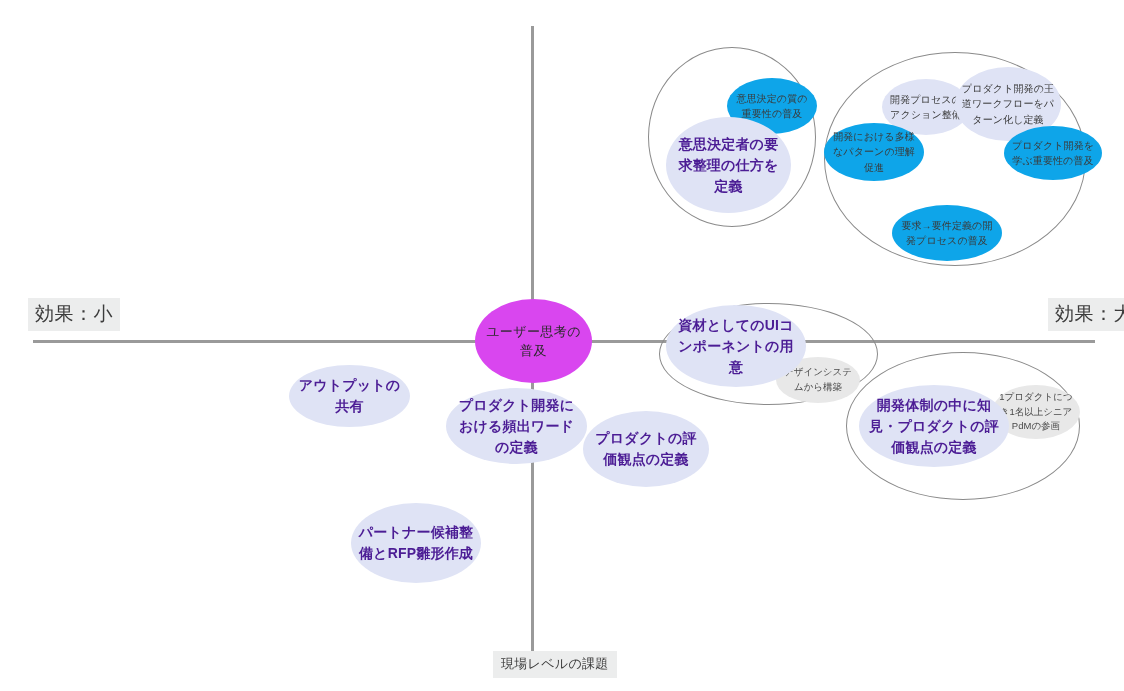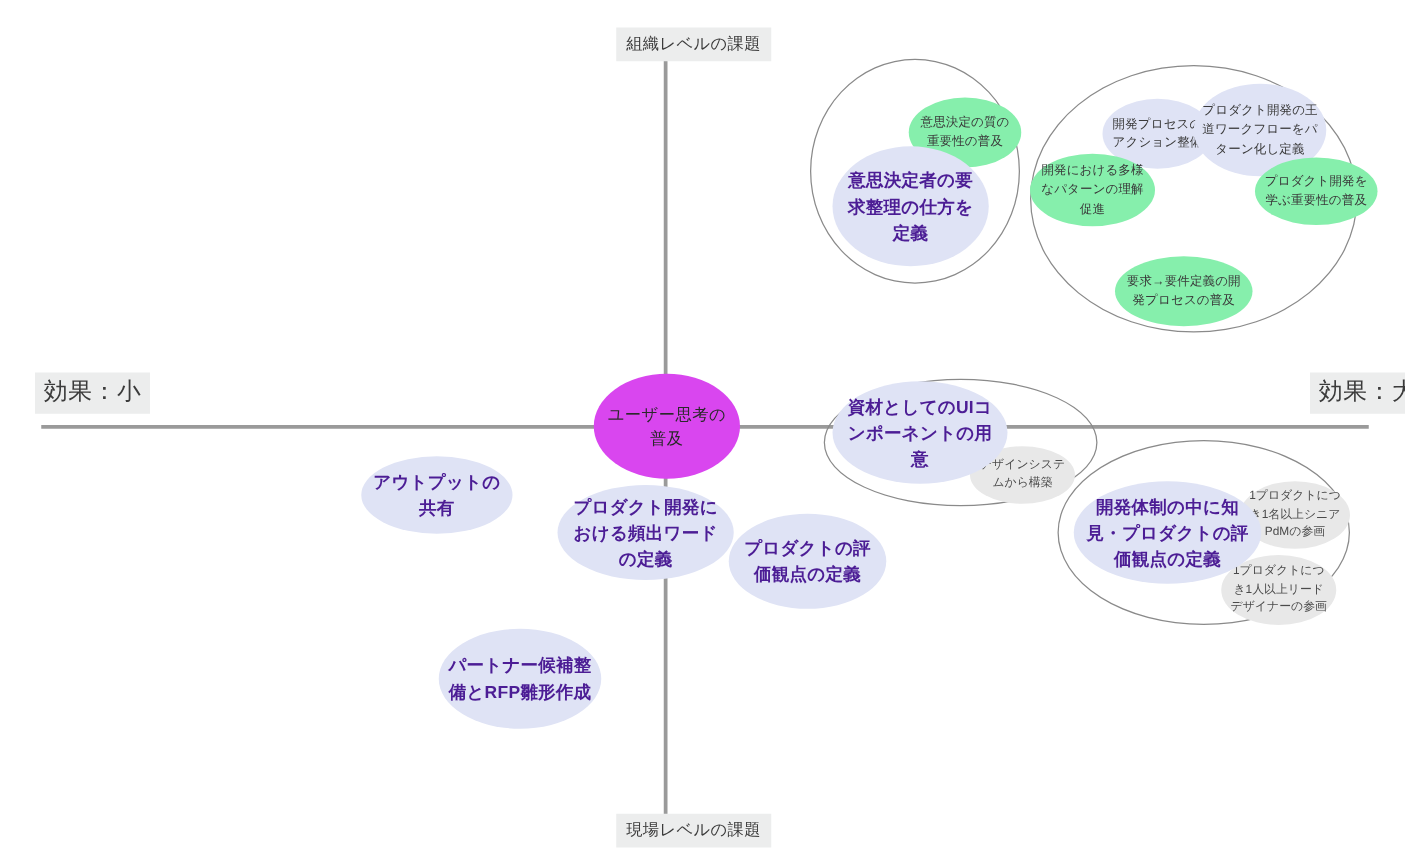--- a/index.html
+++ b/index.html
@@ -69,21 +69,21 @@
     text-align: center;
     box-sizing: border-box;
   }
   .node span {
     display: block;
     padding: 0 6px;
     width: 100%;
     box-sizing: border-box;
   }
   .blue  { background: #dfe3f5; }
-  .pink  { background: #86efac; }
+  .pink  { background: #0ea5e9; }
   .grey  { background: #e8e8e8; }
   .center-pink { background: #d946ef; }
 
   .t-main {
     font-size: 14px;
     font-weight: bold;
     color: #4c1d95;
     line-height: 1.5;
     letter-spacing: 0.2px;
   }
@@ -109,21 +109,20 @@
   }
 </style>
 </head>
 <body>
 
 <div id="canvas">
 
   <div class="axis-h"></div>
   <div class="axis-v"></div>
 
-  <div class="axis-label small" style="left:493px; top:22px;">組織レベルの課題</div>
   <div class="axis-label small" style="left:493px; top:651px;">現場レベルの課題</div>
   <div class="axis-label" style="left:28px; top:298px;">効果：小</div>
   <div class="axis-label" style="left:1048px; top:298px;">効果：大</div>
 
   <div class="group" style="left:648px; top:47px; width:166px; height:178px;"></div>
   <div class="group" style="left:824px; top:52px; width:260px; height:212px;"></div>
   <div class="group" style="left:659px; top:303px; width:217px; height:100px;"></div>
   <div class="group" style="left:846px; top:352px; width:232px; height:146px;"></div>
 
   <div class="node pink t-sub" style="left:727px; top:78px; width:90px; height:56px;">
@@ -152,23 +151,20 @@
   <div class="node grey t-sub-grey" style="left:776px; top:357px; width:84px; height:46px;">
     <span>デザインシステムから構築</span>
   </div>
   <div class="node blue t-main" style="left:666px; top:305px; width:140px; height:82px;">
     <span>資材としてのUIコンポーネントの用意</span>
   </div>
 
   <div class="node grey t-sub-grey" style="left:992px; top:385px; width:88px; height:54px;">
     <span>1プロダクトにつき1名以上シニアPdMの参画</span>
   </div>
-  <div class="node grey t-sub-grey" style="left:977px; top:444px; width:92px; height:56px;">
-    <span>1プロダクトにつき1人以上リードデザイナーの参画</span>
-  </div>
   <div class="node blue t-main" style="left:859px; top:385px; width:150px; height:82px;">
     <span>開発体制の中に知見・プロダクトの評価観点の定義</span>
   </div>
 
   <div class="node blue t-main" style="left:289px; top:365px; width:121px; height:62px;">
     <span>アウトプットの共有</span>
   </div>
   <div class="node blue t-main" style="left:446px; top:388px; width:141px; height:76px;">
     <span>プロダクト開発における頻出ワードの定義</span>
   </div>

